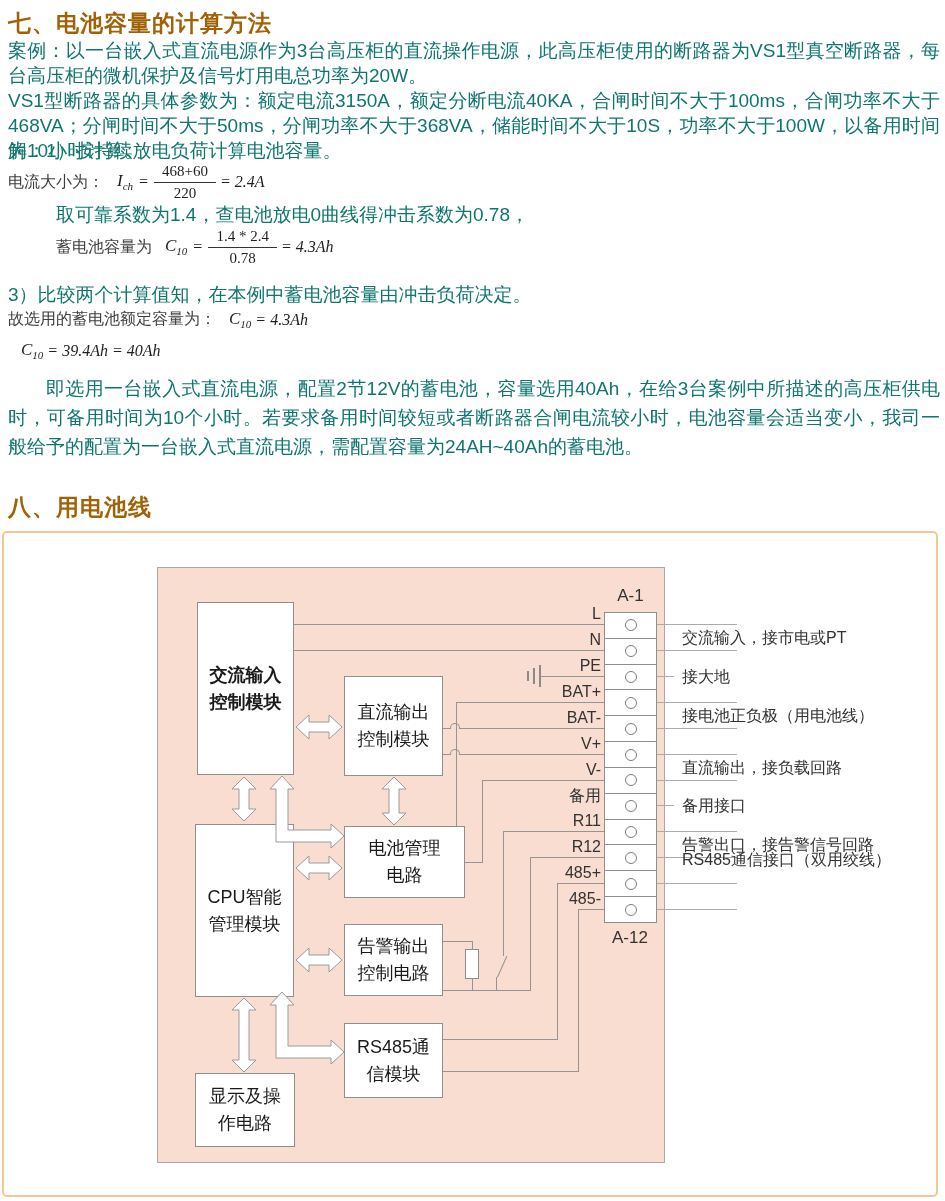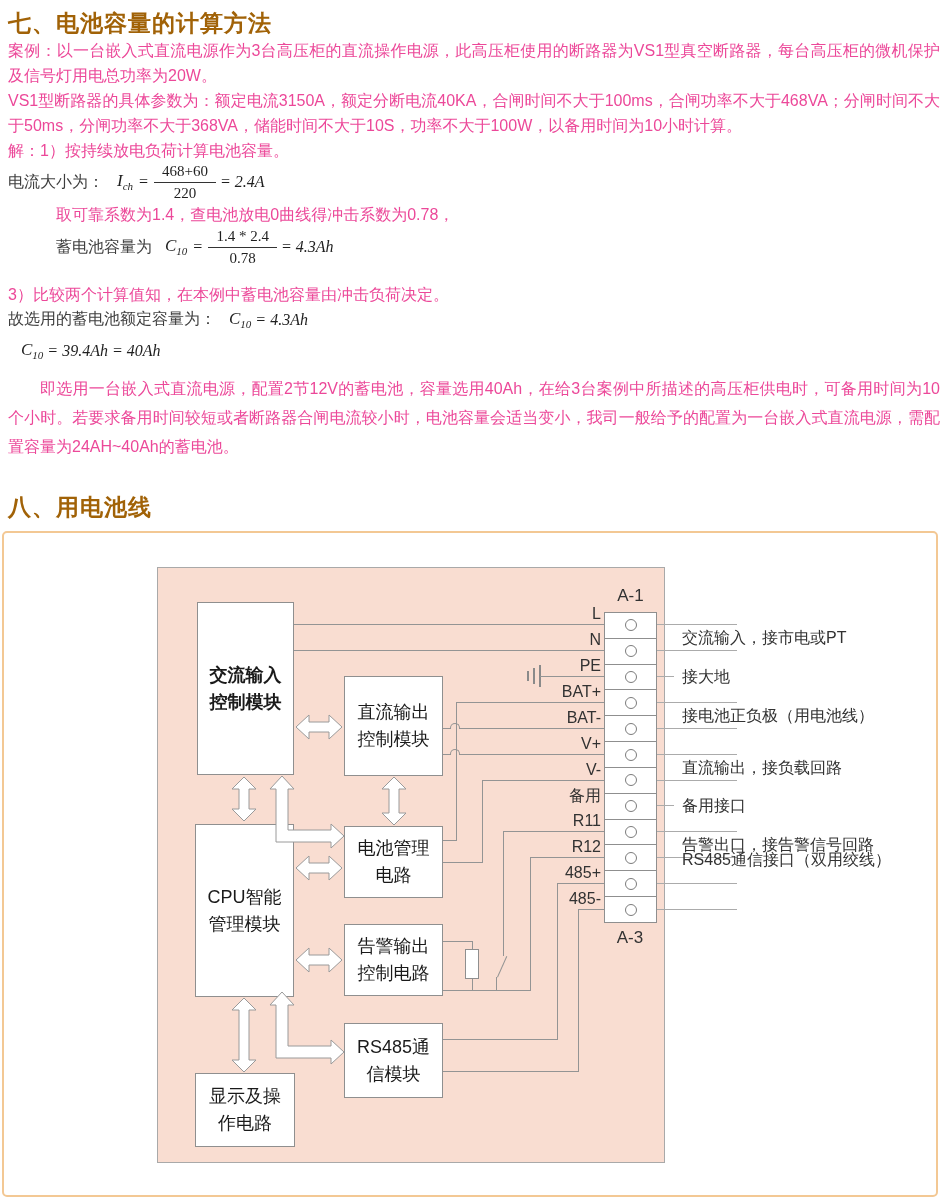--- a/index.html
+++ b/index.html
@@ -1,22 +1,22 @@
 <!DOCTYPE html>
 <html><head>
 <meta charset="utf-8">
 <style>
   * { margin:0; padding:0; box-sizing:border-box; }
   body { background:#fff; font-family:"Liberation Sans","DejaVu Sans",sans-serif; }
   .page { position:relative; width:945px; height:1201px; background:#fff; overflow:hidden; }
 
   .h-red { position:absolute; left:8px; font-size:23px; font-weight:bold; color:#a16207;
            letter-spacing:1px; white-space:nowrap; }
-  .para { position:absolute; left:8px; width:932px; font-size:16px; line-height:25px;
-          color:#ec4899; text-align:justify; }
+  .para { position:absolute; left:8px; width:932px; font-size:19px; line-height:25px;
+          color:#0f766e; text-align:justify; }
 
   .frow { position:absolute; display:flex; align-items:center; font-size:16px; color:#3e3e3e; }
   .mvar { font-family:"Liberation Serif","DejaVu Serif",serif; font-style:italic;
           font-size:17px; color:#1f1f1f; margin-left:13px; }
   .mvar sub { font-size:11px; font-style:italic; }
   .meq  { font-family:"Liberation Serif","DejaVu Serif",serif; font-size:16px; color:#1f1f1f; margin:0 6px; }
   .mtail{ font-family:"Liberation Serif","DejaVu Serif",serif; font-style:italic;
           font-size:16px; color:#1f1f1f; margin-left:4px; white-space:nowrap; }
   .frac { display:inline-block; text-align:center;
           font-family:"Liberation Serif","DejaVu Serif",serif; font-size:15px; color:#1f1f1f; }
@@ -162,21 +162,21 @@
       <span>控制模块</span>
   </div>
   <div class="modbox" style="left:344px; top:676px; width:99px; height:100px;">
     <span>直流输出</span>
       <span>控制模块</span>
   </div>
   <div class="modbox" style="left:195px; top:824px; width:99px; height:173px;">
     <span>CPU智能</span>
       <span>管理模块</span>
   </div>
-  <div class="modbox" style="left:344px; top:826px; width:99px; height:72px;">
+  <div class="modbox" style="left:344px; top:826px; width:121px; height:72px;">
     <span>电池管理</span>
       <span>电路</span>
   </div>
   <div class="modbox" style="left:344px; top:924px; width:99px; height:72px;">
     <span>告警输出</span>
       <span>控制电路</span>
   </div>
   <div class="modbox" style="left:344px; top:1023px; width:99px; height:75px;">
     <span>RS485通</span>
       <span>信模块</span>
@@ -243,21 +243,21 @@
     <div class="tcell">
         <div class="tcircle"></div>
       </div>
     <div class="tcell">
         <div class="tcircle"></div>
       </div>
     <div class="tcell">
         <div class="tcircle"></div>
       </div>
   </div>
-  <div class="blocktag" style="left:600px; top:928px; width:60px;">A-3</div>
+  <div class="blocktag" style="left:600px; top:928px; width:60px;">A-12</div>
 
   <div class="tlabel" style="top:605px;">L</div>
   <div class="tlabel" style="top:631px;">N</div>
   <div class="tlabel" style="top:657px;">PE</div>
   <div class="tlabel" style="top:683px;">BAT+</div>
   <div class="tlabel" style="top:709px;">BAT-</div>
   <div class="tlabel" style="top:735px;">V+</div>
   <div class="tlabel" style="top:761px;">V-</div>
   <div class="tlabel" style="top:786px;">备用</div>
   <div class="tlabel" style="top:812px;">R11</div>

